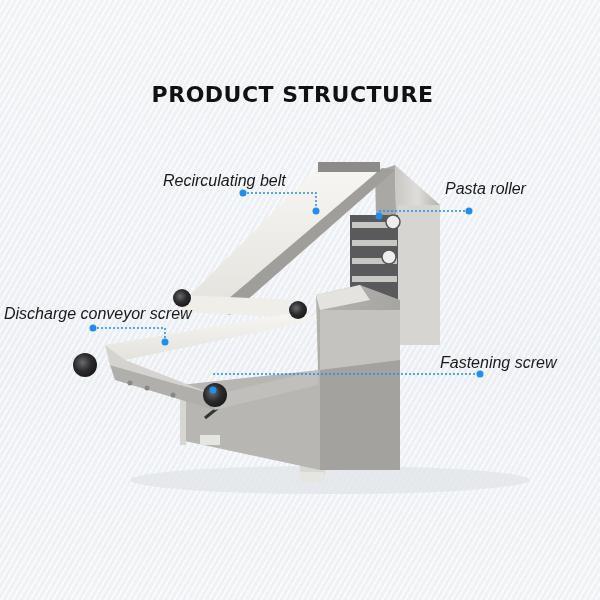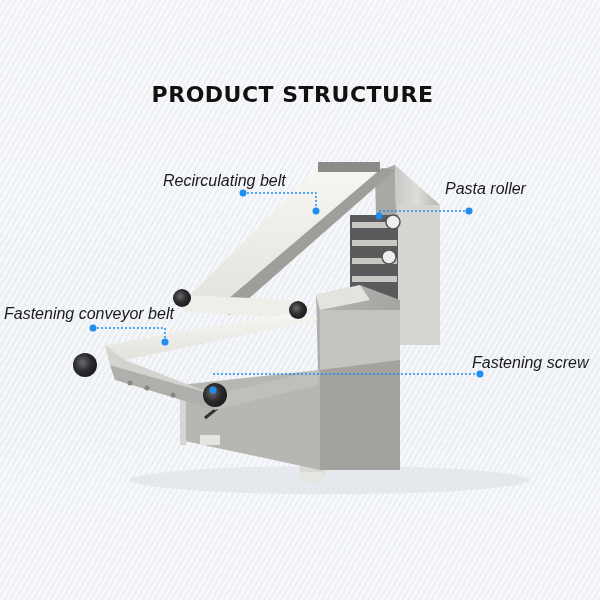--- a/index.html
+++ b/index.html
@@ -130,14 +130,14 @@
     <circle cx="469" cy="211" r="3.5"></circle>
     <circle cx="93" cy="328" r="3.5"></circle>
     <circle cx="165" cy="342" r="3.5"></circle>
     <circle cx="213" cy="390" r="3.5"></circle>
     <circle cx="480" cy="374" r="3.5"></circle>
   </g>
 </svg>
 
 <div class="label" style="left:163px; top:172px;">Recirculating belt</div>
 <div class="label" style="left:445px; top:180px;">Pasta roller</div>
-<div class="label" style="left:4px; top:305px;">Fastening conveyor belt</div>
-<div class="label" style="left:440px; top:354px;margin-left:32px;">Fastening screw</div>
+<div class="label" style="left:4px; top:305px;">Discharge conveyor screw</div>
+<div class="label" style="left:440px; top:354px;">Fastening screw</div>
 
 </body></html>

